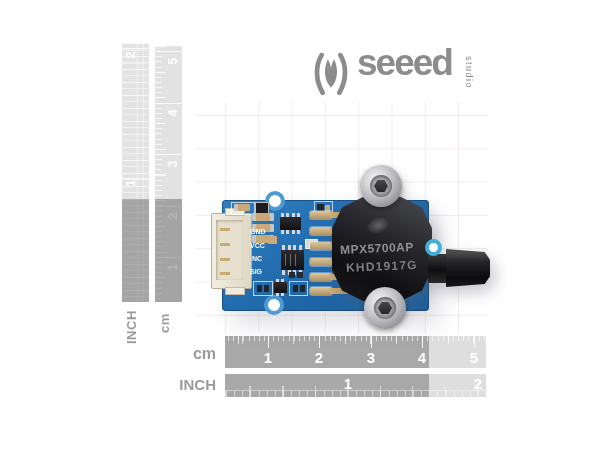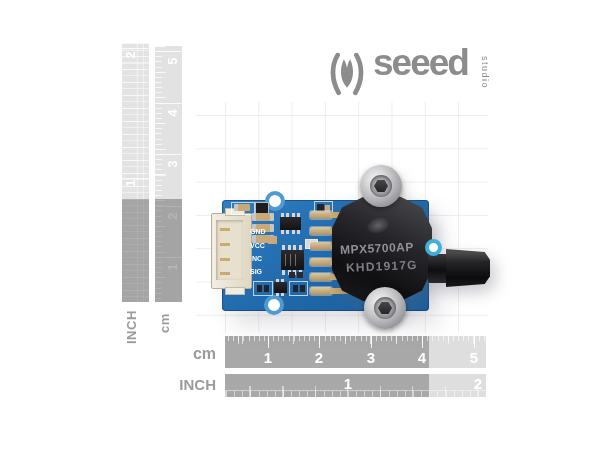--- a/index.html
+++ b/index.html
@@ -49,21 +49,21 @@
   .hin-16{position:absolute;left:0;right:0;bottom:0;height:6px;
     background:repeating-linear-gradient(to right,rgba(255,255,255,.5) 0 1px,transparent 1px 8.13px);
     background-position-x:1px;}
   .hin-4{position:absolute;left:0;right:0;bottom:0;height:11px;
     background:repeating-linear-gradient(to right,rgba(255,255,255,.5) 0 1px,transparent 1px 32.5px);
     background-position-x:25px;}
   .hin-line{position:absolute;left:0;right:0;bottom:6px;height:1px;background:rgba(255,255,255,.45);}
   .hlabel{position:absolute;color:#9b9b9b;font-weight:700;text-align:right;}
 
   
-  .logo{position:absolute;left:324px;top:48px;width:185px;height:56px;}
+  .logo{position:absolute;left:308px;top:48px;width:185px;height:56px;}
   .logo-brand{position:absolute;left:49px;top:-6px;font-size:37px;font-weight:700;color:#8c8c8c;letter-spacing:-2px;}
   .logo-studio{position:absolute;left:156px;top:8px;font-size:9px;color:#8c8c8c;letter-spacing:1.5px;writing-mode:vertical-rl;}
   .logo-tag{position:absolute;left:52px;top:37px;font-size:9.5px;color:#8c8c8c;letter-spacing:.2px;}
 
   
   .pcb{position:absolute;left:222px;top:200px;width:207px;height:111px;border-radius:4px;
        background:linear-gradient(145deg,#2e7ec2,#2068a9 55%,#1a5e9b);
        box-shadow:inset 0 0 0 1px rgba(10,45,80,.45), 10px 14px 22px rgba(120,120,135,.22);z-index:2;}
   .hole{position:absolute;background:#fff;border-radius:50%;z-index:3;}
   .hole-top{left:265px;top:191px;width:12px;height:12px;border:4px solid #4e9bd4;}

